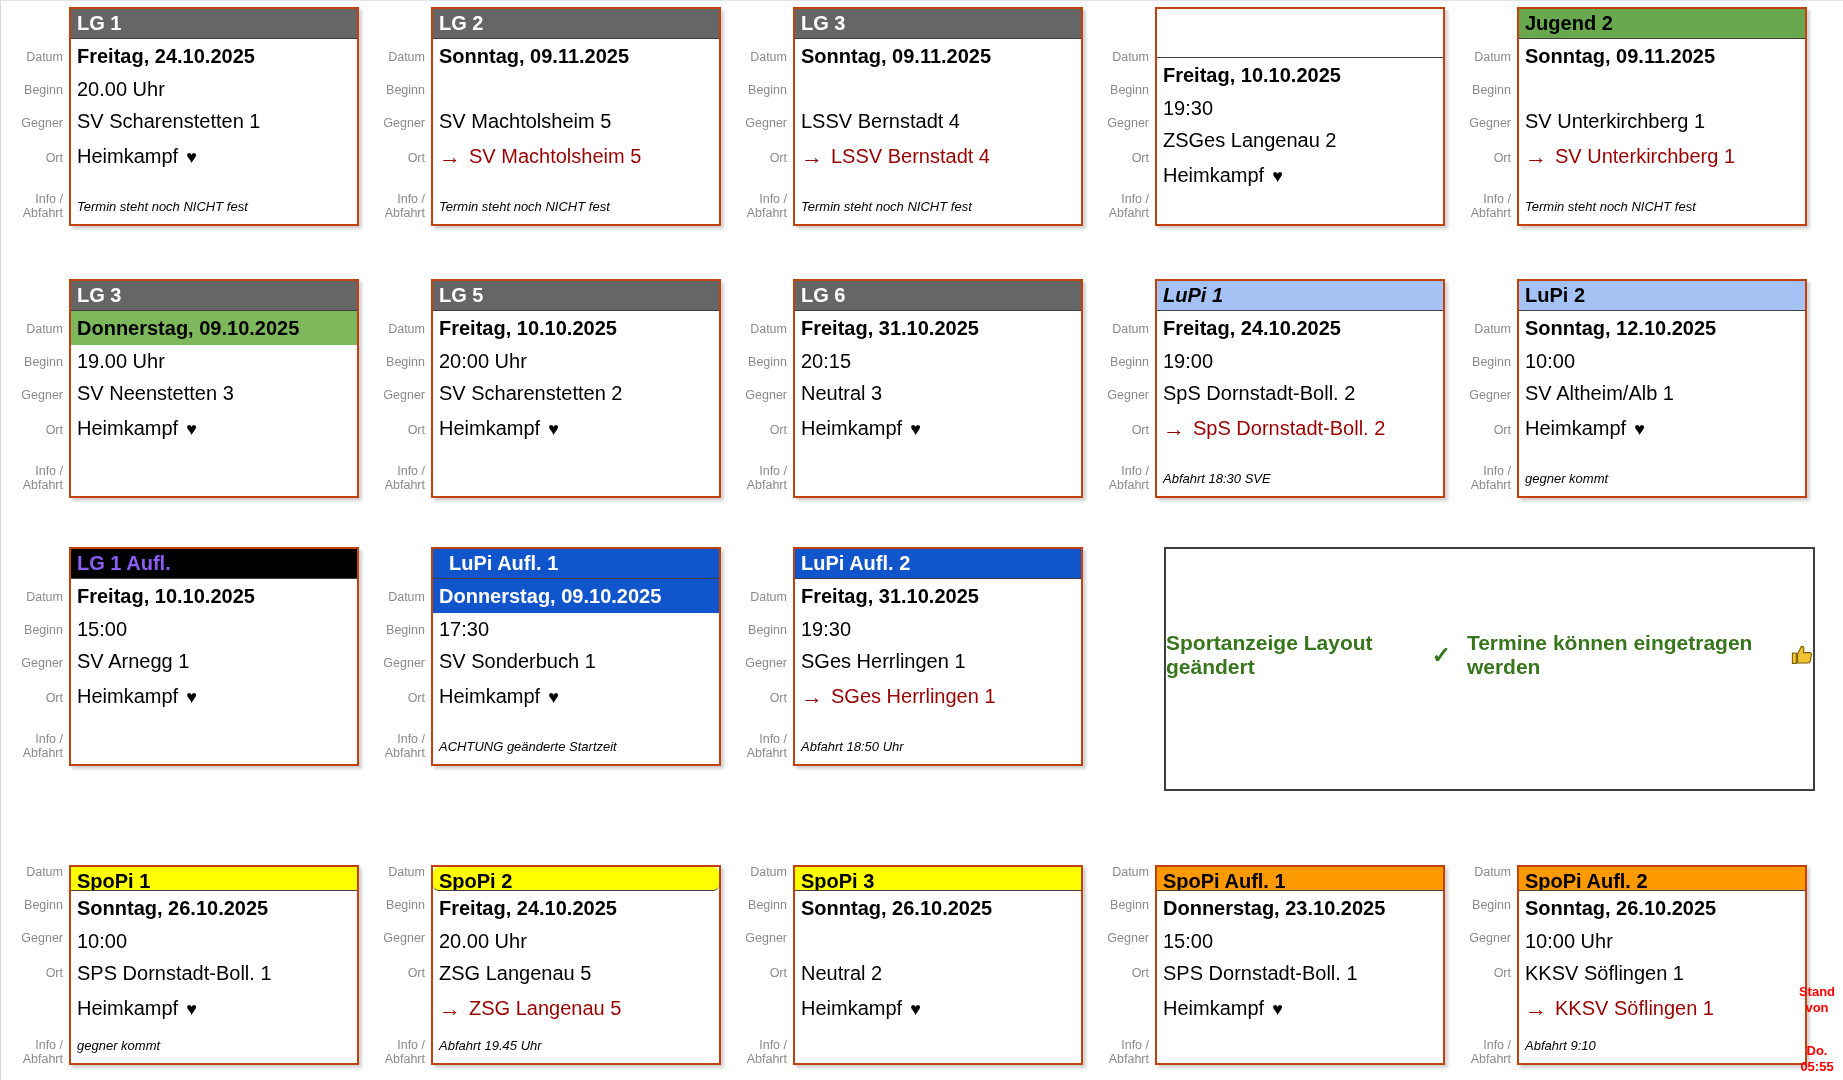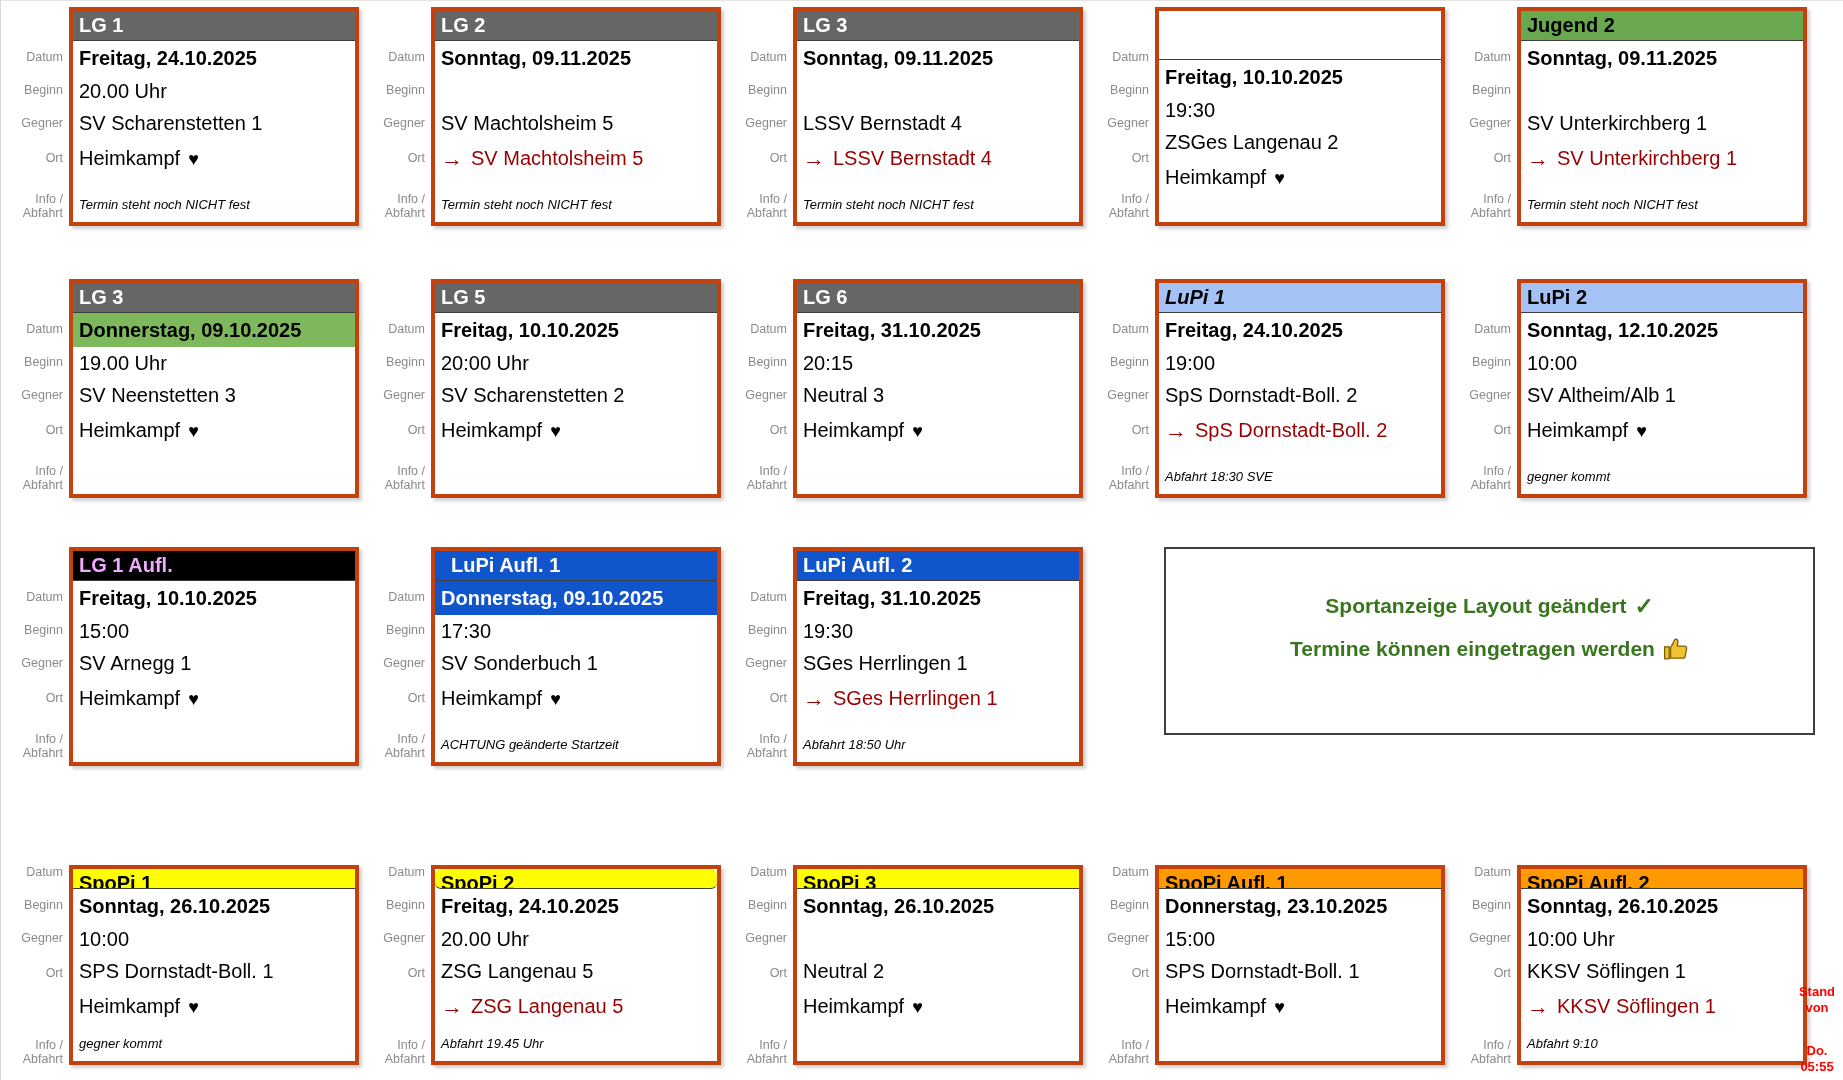--- a/index.html
+++ b/index.html
@@ -9,36 +9,36 @@
          grid-template-columns:repeat(5,362px);
          grid-template-rows:272px 268px 275px 255px;}
   .cell{display:flex;align-items:flex-start;}
   .gutter{width:64px;box-sizing:border-box;height:219px;padding:33px 6px 2px 0;
           display:grid;grid-template-rows:34px 32px 33px 37px 1fr 36px;
           text-align:right;color:#8b8b8b;font-size:12.5px;}
   .row4 .gutter{height:250px;}
   .glabel{align-self:center;}
   .glabel.info{line-height:1.15;}
   .card{width:290px;height:219px;box-sizing:border-box;background:#fff;
-        border:4px solid #c2410c;display:flex;flex-direction:column;
+        border:2px solid #c2410c;display:flex;flex-direction:column;
         box-shadow:3px 3px 3px rgba(0,0,0,0.18);}
   .row4 .card{height:200px;margin-top:43px;}
   .card-header{height:29px;line-height:29px;padding:0 6px;font-weight:bold;font-size:20px;
                border-bottom:1px solid #3f3f3f;white-space:nowrap;overflow:hidden;}
   .card-body{flex:1;display:grid;grid-template-rows:34px 32px 33px 37px 1fr 36px;}
   .row{padding-left:6px;display:flex;align-items:center;font-size:20px;
        white-space:nowrap;overflow:hidden;color:#000;}
   .row.datum{font-weight:bold;}
   .row.info{font-style:italic;font-size:13px;}
   .arrow{color:#990000;font-weight:bold;font-size:22px;margin-right:8px;line-height:1;}
   .ort-text.away{color:#990000;}
   .heart{margin-left:8px;font-size:18px;line-height:1;}
   .msg-cell{grid-column:4/6;grid-row:3;display:flex;}
-  .msg-box{margin-left:73px;flex:1;height:188px;box-sizing:border-box;border:2px solid #3f3f3f;
-           display:flex;flex-direction:column;align-items:center;justify-content:center;
+  .msg-box{margin-left:73px;flex:1;height:244px;box-sizing:border-box;border:2px solid #3f3f3f;
+           display:flex;flex-direction:row;align-items:center;justify-content:center;
            gap:16px;padding-bottom:28px;background:#fff;}
   .msg-line{font-weight:bold;font-size:21px;color:#38761d;display:flex;align-items:center;gap:8px;}
   .check{font-size:23px;}
   .thumb-svg{width:26px;height:26px;}
   .stand-note{position:absolute;right:1px;top:983px;width:50px;text-align:center;
               color:#ff0000;font-weight:bold;font-size:13px;line-height:1.25;}
   .stand-note .second{margin-top:26px;}
 </style>
 </head>
 <body>
@@ -313,21 +313,21 @@
       <div class="cell" style="grid-area: 3 / 1;">
     <div class="gutter">
       <div class="glabel">Datum</div>
       <div class="glabel">Beginn</div>
       <div class="glabel">Gegner</div>
       <div class="glabel">Ort</div>
       <div class="glabel spacer"></div>
       <div class="glabel info"><span>Info /</span><br><span>Abfahrt</span></div>
     </div>
     <div class="card">
-      <div class="card-header" style="background: rgb(0, 0, 0); color: #f0abfc;"><span>LG 1 Aufl.</span></div>
+      <div class="card-header" style="background: rgb(0, 0, 0); color: #8b5cf6;"><span>LG 1 Aufl.</span></div>
       <div class="card-body">
         <div class="row datum">Freitag, 10.10.2025</div>
         <div class="row">15:00</div>
         <div class="row">SV Arnegg 1</div>
         <div class="row ort">
 
           <span class="ort-text">Heimkampf</span>
           <span class="heart">♥</span>
         </div>
         <div class="row spacer"></div>

